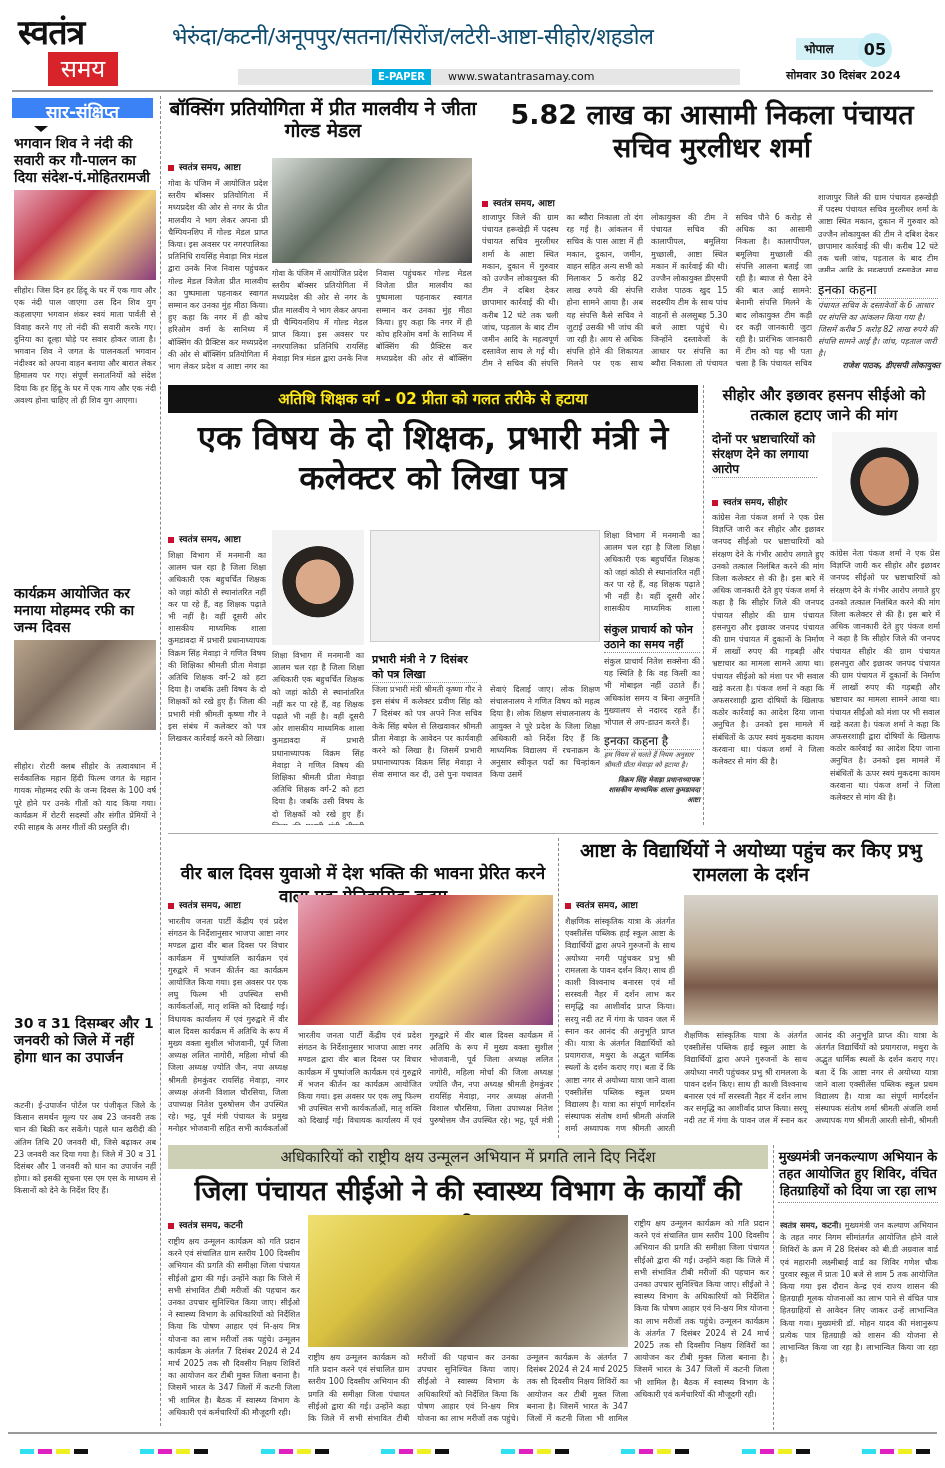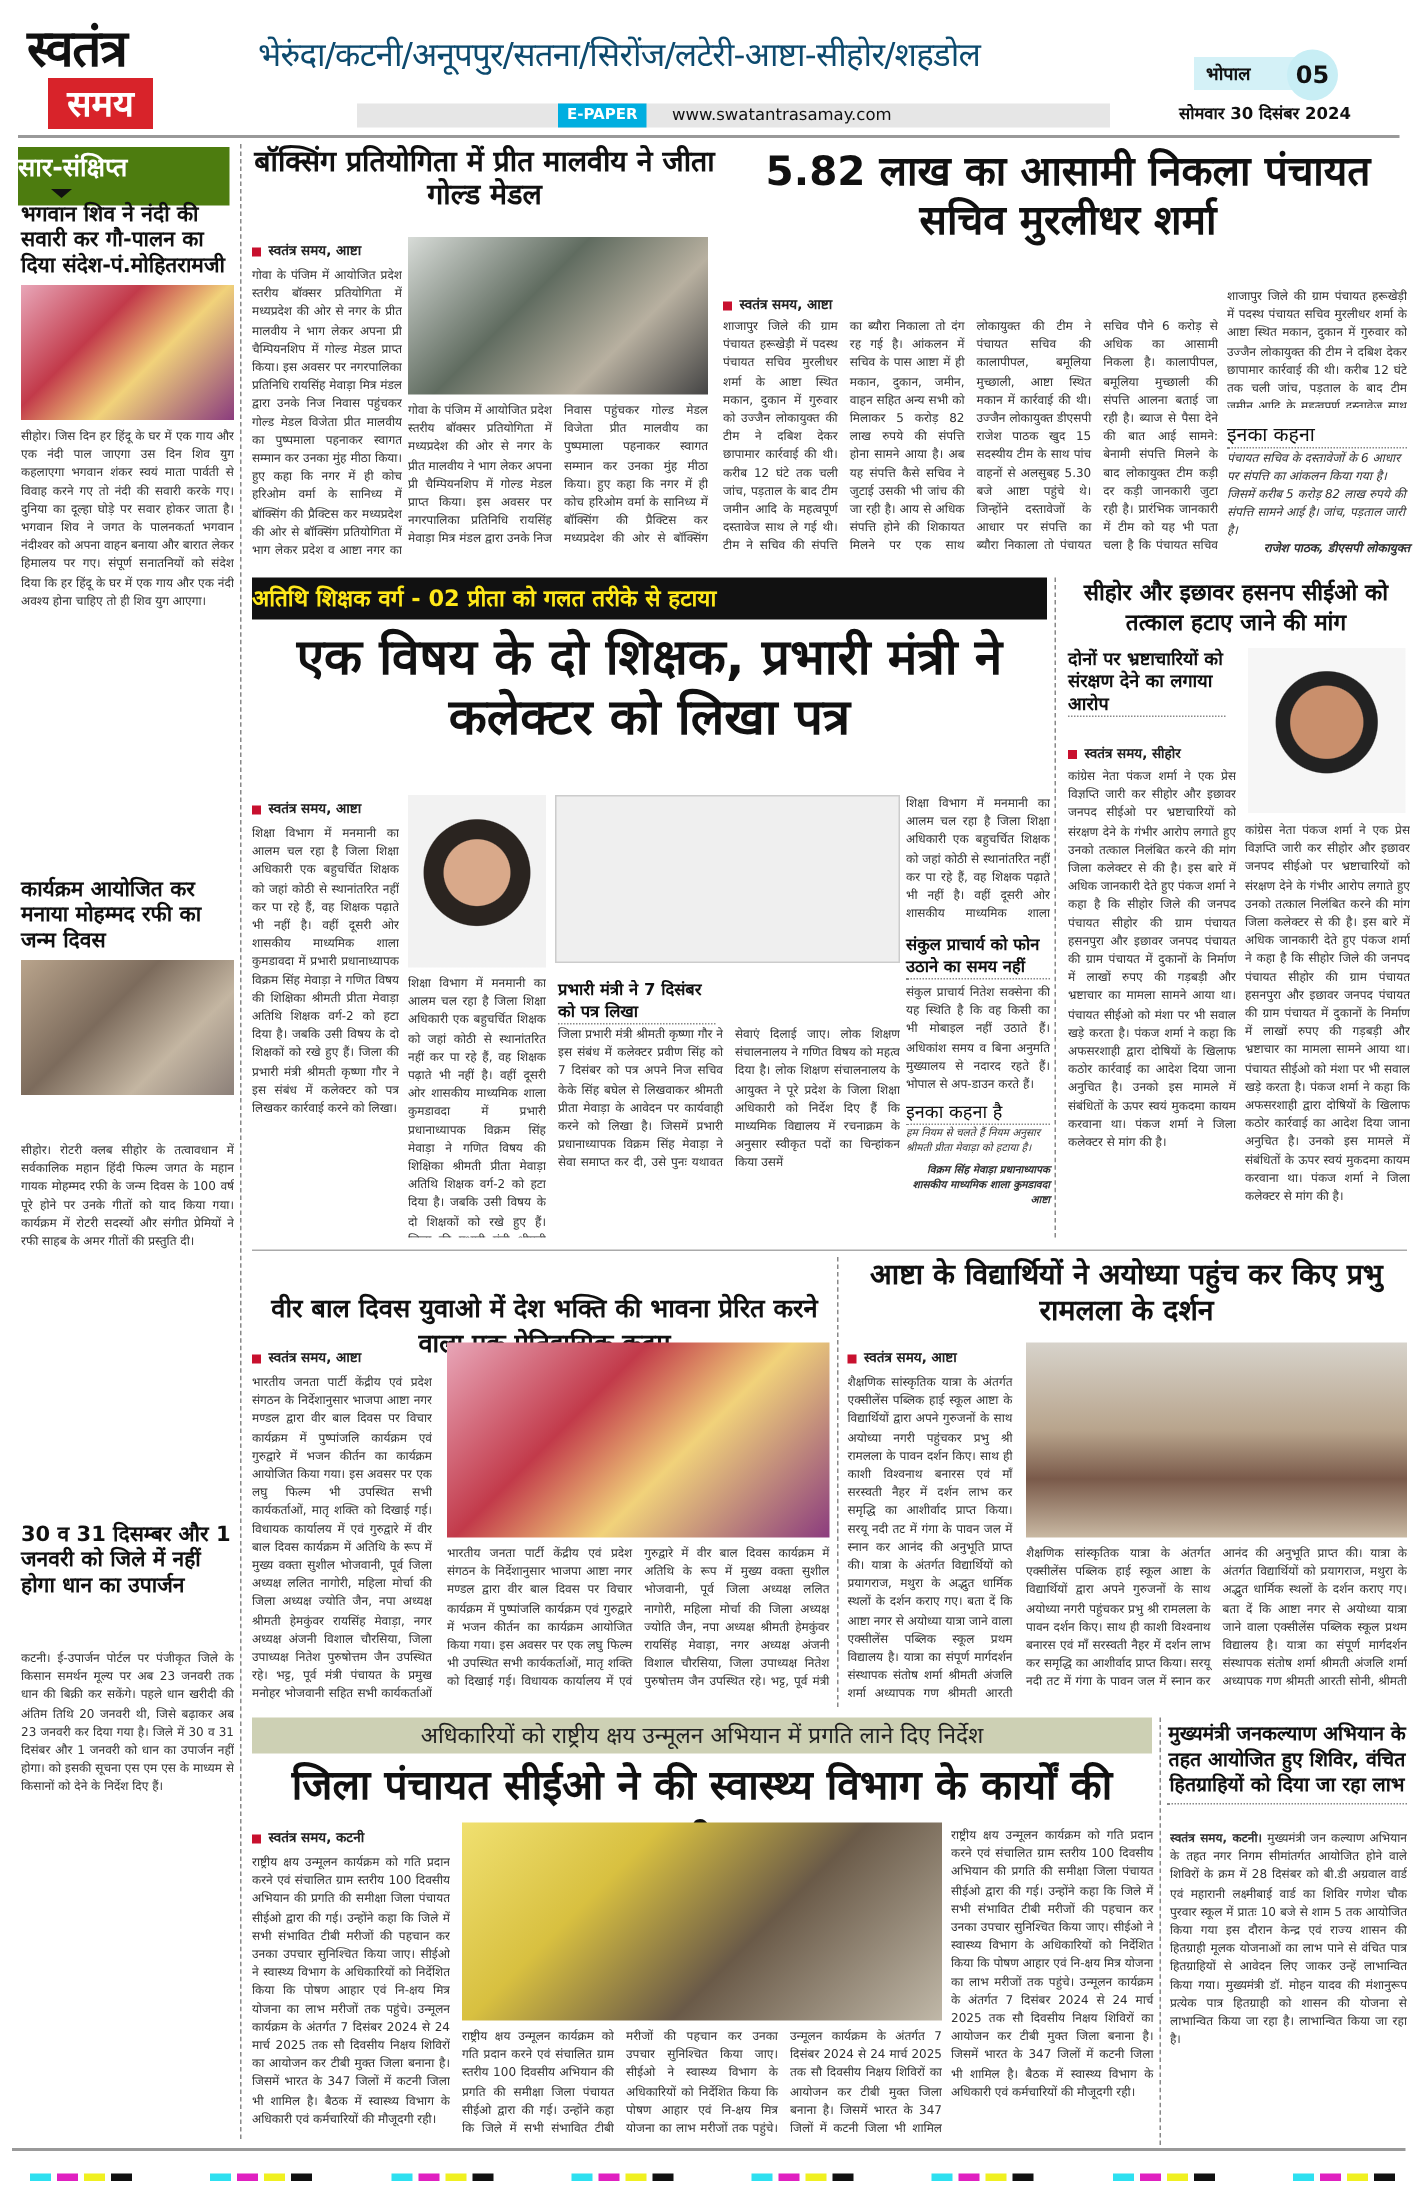--- a/index.html
+++ b/index.html
@@ -1,42 +1,42 @@
 <!DOCTYPE html>
 <html><head>
 <meta charset="utf-8">
 <style>
 *{box-sizing:border-box;margin:0;padding:0}
 body{width:945px;height:1468px;background:#fff;font-family:"DejaVu Sans",sans-serif;color:#111;position:relative;overflow:hidden}
 .abs{position:absolute}
 .logo-top{left:18px;top:8px;font-family:"DejaVu Serif",serif;font-weight:bold;font-size:34px;color:#111;letter-spacing:-1px}
-.logo-bot{left:32px;top:52px;width:70px;height:34px;background:#d8232a;color:#fff;font-family:"DejaVu Serif",serif;font-weight:bold;font-size:24px;text-align:center;line-height:34px}
+.logo-bot{left:48px;top:52px;width:70px;height:34px;background:#d8232a;color:#fff;font-family:"DejaVu Serif",serif;font-weight:normal;font-size:24px;text-align:center;line-height:34px}
 .cities{left:172px;top:20px;font-size:22px;color:#0c4a6e;white-space:nowrap;letter-spacing:-0.5px}
 .epaper-bar{left:238px;top:69px;width:502px;height:16px;background:#e6e6e6}
 .epaper-tag{left:372px;top:69px;height:16px;background:#00aee0;color:#fff;font-size:10px;font-weight:bold;padding:0 6px;line-height:16px}
 .url{left:448px;top:69px;font-size:11px;line-height:16px;color:#111}
 .city-badge{left:796px;top:38px;width:80px;height:22px;background:#d4f1f7;font-size:12px;font-weight:bold;line-height:22px;padding-left:8px}
 .page-no{left:858px;top:33px;width:34px;height:34px;border-radius:50%;background:#c8eef5;font-weight:bold;font-size:16px;text-align:center;line-height:34px}
 .date{left:786px;top:67px;font-size:11px;font-weight:bold}
 .rule{height:2px;background:#999}
 .vrule{width:0;border-left:1px dashed #888}
-.sidebox{left:12px;top:98px;width:141px;height:39px;background:#4d7c0f;color:#fff;font-weight:bold;font-size:17px;text-align:left;line-height:28px}
+.sidebox{left:12px;top:98px;width:141px;height:20px;background:#3b82f6;color:#fff;font-weight:bold;font-size:17px;text-align:center;line-height:28px}
 .h-side{font-size:14px;font-weight:bold;line-height:17px;color:#111}
 .photo{background:linear-gradient(135deg,#b9a48c,#7c6b5c 40%,#c4b6a2 70%,#8c8079)}
 .photo.warm{background:linear-gradient(135deg,#e8a6b8,#c23a4a 35%,#f1d27a 60%,#8b3c7e)}
 .photo.grey{background:linear-gradient(135deg,#d8dcd8,#606c60 40%,#b8b0a0 70%,#444)}
 .photo.face{background:radial-gradient(circle at 50% 45%,#d9a98a 0 28%,#2a2420 29% 45%,#f2f2f2 46%)}
 .photo.man{background:radial-gradient(circle at 50% 45%,#c98f6c 0 30%,#222 31% 42%,#f6f6f6 43%)}
 .photo.doc{background:#efefef;border:1px solid #ccc}
 .photo.yellow{background:linear-gradient(135deg,#f0e070,#d8c040 30%,#6a5a48 60%,#c0b8a8)}
 .body{font-size:8px;line-height:12.2px;color:#333;text-align:justify;overflow:hidden}
 .dateline{font-size:9px;font-weight:bold;color:#222}
 .dateline::before{content:"";display:inline-block;width:6px;height:6px;background:#c8102e;margin-right:5px;vertical-align:middle}
 .h-main{font-weight:bold;text-align:center;color:#111;line-height:1.15}
-.banner-black{background:#111;color:#ffe81a;font-weight:bold;font-size:15px;}
+.banner-black{background:#111;color:#ffe81a;font-weight:bold;font-size:15px;text-align:center}
 .banner-olive{background:#cdd0b4;color:#222;font-size:15px;text-align:center}
 .sub-h{font-size:11px;font-weight:bold;line-height:15px}
 .quote{font-size:8px;font-style:italic;line-height:12px;color:#333}
 .reg{display:flex;gap:4px}
 .reg span{display:inline-block;width:14px;height:5px}
 </style>
 </head>
 <body>
 
 <div class="abs logo-top">स्वतंत्र</div>

